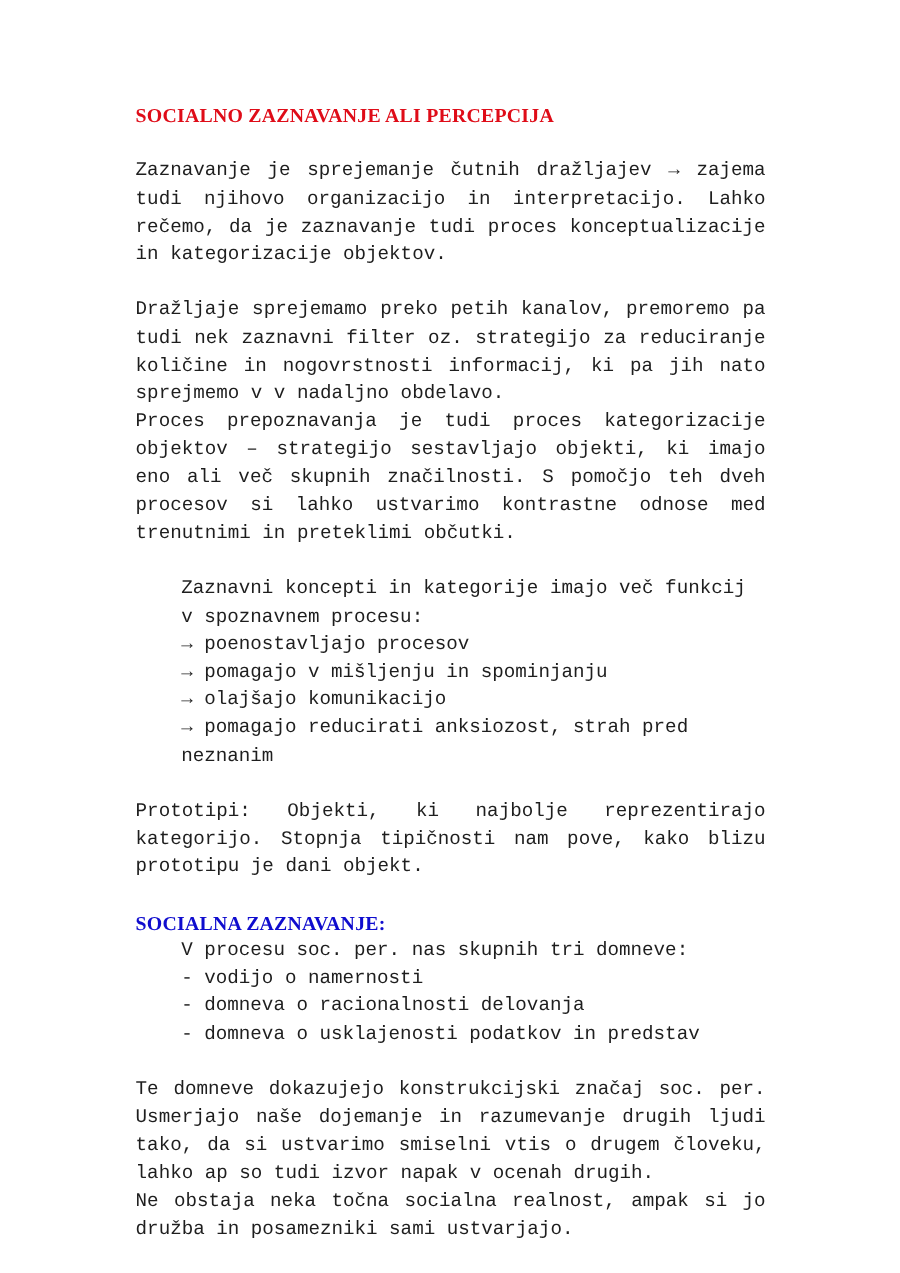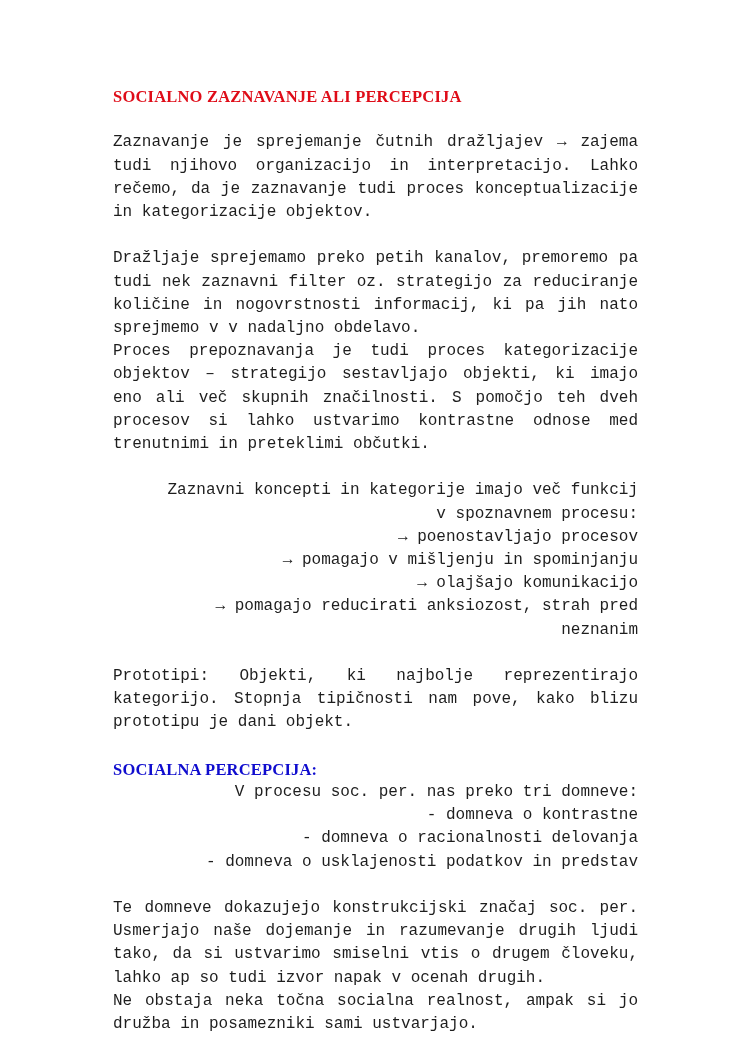--- a/index.html
+++ b/index.html
@@ -31,21 +31,21 @@
   }
   .heading.red{color:var(--red);}
   .heading.blue{color:var(--blue);}
   p{
     margin:0;
     font-size:16px;
     line-height:23.2px;
     text-align:justify;
     font-family:Liberation Mono, monospace;
   }
-  p.line{text-align:right;margin-left:38px;}
+  p.line{text-align:left;margin-left:38px;}
   .spacer{height:23.2px;}
 </style>
 </head>
 <body>
 
 <div class="page">
 
   <h1 class="heading red">SOCIALNO ZAZNAVANJE ALI PERCEPCIJA</h1>
 
   <div class="spacer"></div>
@@ -64,23 +64,23 @@
   <p class="line">→ pomagajo v mišljenju in spominjanju</p>
   <p class="line">→ olajšajo komunikacijo</p>
   <p class="line">→ pomagajo reducirati anksiozost, strah pred neznanim</p>
 
   <div class="spacer"></div>
 
   <p>Prototipi: Objekti, ki najbolje reprezentirajo  kategorijo. Stopnja tipičnosti nam pove, kako blizu prototipu je dani objekt.</p>
 
   <div class="spacer"></div>
 
-  <h2 class="heading blue">SOCIALNA PERCEPCIJA:</h2>
-  <p class="line">V procesu soc. per. nas preko tri domneve:</p>
-  <p class="line">- domneva o kontrastne</p>
+  <h2 class="heading blue">SOCIALNA ZAZNAVANJE:</h2>
+  <p class="line">V procesu soc. per. nas skupnih tri domneve:</p>
+  <p class="line">- vodijo o namernosti</p>
   <p class="line">- domneva o racionalnosti delovanja</p>
   <p class="line">- domneva o usklajenosti podatkov in predstav</p>
 
   <div class="spacer"></div>
 
   <p>Te domneve dokazujejo konstrukcijski značaj soc. per. Usmerjajo naše dojemanje in razumevanje drugih ljudi tako, da si ustvarimo smiselni vtis o drugem človeku, lahko ap so tudi izvor napak v ocenah drugih.</p>
   <p>Ne obstaja neka točna socialna realnost, ampak si jo družba in posamezniki sami ustvarjajo.</p>
 
 </div>
 

